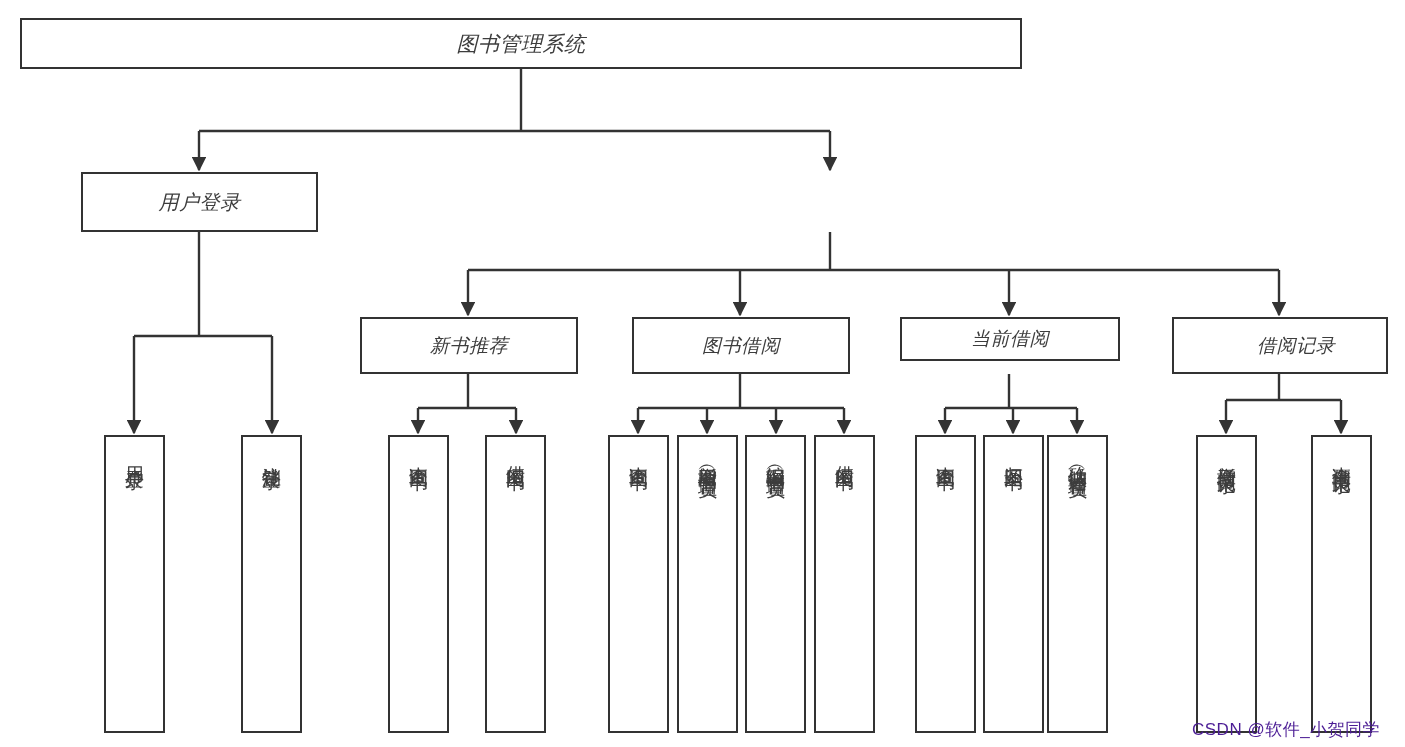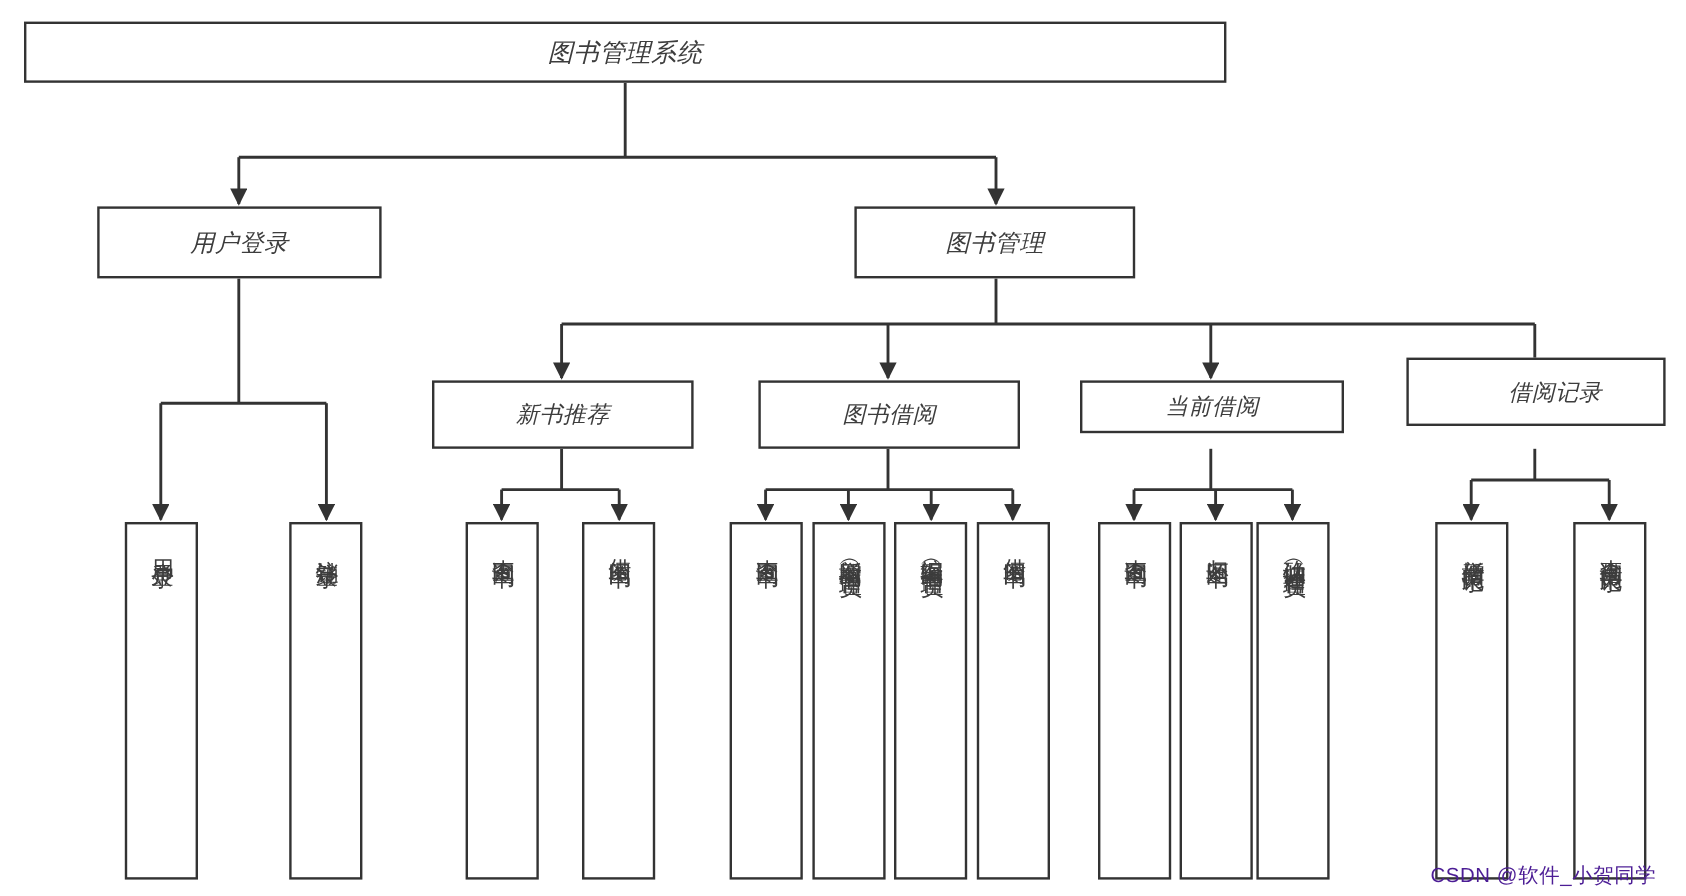--- a/index.html
+++ b/index.html
@@ -130,34 +130,31 @@
     </g>
   </svg>
 
   <div class="node root" style="left:20px; top:18px; width:1002px; height:51px;">
     <span class="htext">图书管理系统</span>
   </div>
 
   <div class="node level1" style="left:81px; top:172px; width:237px; height:60px;">
     <span class="htext">用户登录</span>
   </div>
-  <div class="node level1" style="left:712px; top:172px; width:234px; height:60px;">
-    <span class="htext">图书管理</span>
-  </div>
 
   <div class="node level2" style="left:360px; top:317px; width:218px; height:57px;">
     <span class="htext">新书推荐</span>
   </div>
   <div class="node level2" style="left:632px; top:317px; width:218px; height:57px;text-align:center;">
     <span class="htext">图书借阅</span>
   </div>
   <div class="node level2" style="left:900px; top:317px; width:220px; height:44px;justify-content:center;">
     <span class="htext">当前借阅</span>
   </div>
-  <div class="node level2" style="left:1172px; top:298px; width:216px; height:57px;padding-left:32px;">
+  <div class="node level2" style="left:1172px; top:317px; width:216px; height:57px;padding-left:32px;">
     <span class="htext">借阅记录</span>
   </div>
 
   <div class="node leaf" style="left:104px; top:435px; width:61px; height:298px;">
     <span class="vtext">用户登录</span>
   </div>
   <div class="node leaf" style="left:241px; top:435px; width:61px; height:298px;">
     <span class="vtext">注销登录</span>
   </div>
   <div class="node leaf" style="left:388px; top:435px; width:61px; height:298px;">

